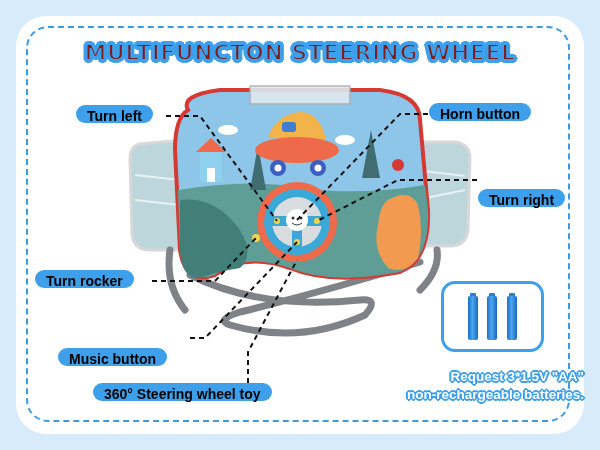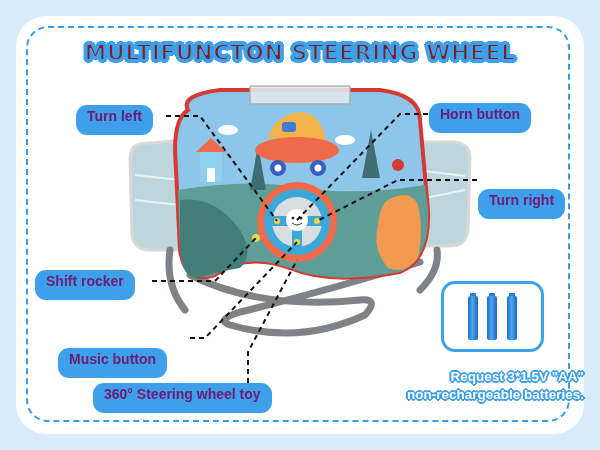--- a/index.html
+++ b/index.html
@@ -21,22 +21,22 @@
     font-family:"DejaVu Sans", sans-serif; font-weight:bold; font-size:22px;
     letter-spacing:0.5px; color:#7f1d1d;
     -webkit-text-stroke:2px #3ea0ea;
     text-shadow:
       0 0 0 #3ea0ea, 2px 0 0 #3ea0ea, -2px 0 0 #3ea0ea, 0 2px 0 #3ea0ea, 0 -2px 0 #3ea0ea,
       2px 2px 0 #3ea0ea, -2px -2px 0 #3ea0ea, 2px -2px 0 #3ea0ea, -2px 2px 0 #3ea0ea,
       3px 0 0 #3ea0ea, -3px 0 0 #3ea0ea, 0 3px 0 #3ea0ea, 0 -3px 0 #3ea0ea;
     text-transform:uppercase;
   }
   .pill {
-    position:absolute; background:#3ea0ea; color:#701a75; font-weight:bold;
-    font-size:14px; height:30px; line-height:22px; border-radius:11px;
+    position:absolute; background:#3ea0ea; color:#000000; font-weight:bold;
+    font-size:14px; height:18px; line-height:22px; border-radius:11px;
     padding:0 11px; white-space:nowrap;
   }
   svg.art { position:absolute; left:0; top:0; }
   .battbox {
     position:absolute; left:441px; top:281px; width:103px; height:71px;
     border:3px solid #3ea0ea; border-radius:14px; box-sizing:border-box;
   }
   .batt {
     position:absolute; top:12px; width:10px; height:44px; border-radius:2px;
     background:linear-gradient(90deg,#1f6fc8 0%,#4aa6f0 45%,#1e66bd 100%);
@@ -134,21 +134,21 @@
     <polyline points="477,180 398,180 317,221"></polyline>
     <polyline points="152,281 215,281 256,238"></polyline>
     <polyline points="190,338 205,338 297,242"></polyline>
     <polyline points="248,383 248,352 297,260"></polyline>
   </g>
 </svg>
 
 <div class="pill" style="left:76px; top:105px;">Turn left</div>
 <div class="pill" style="left:429px; top:103px;">Horn button</div>
 <div class="pill" style="left:478px; top:169px;margin-top:20px;">Turn right</div>
-<div class="pill" style="left:35px; top:270px;">Shift rocker</div>
+<div class="pill" style="left:35px; top:270px;">Turn rocker</div>
 <div class="pill" style="left:58px; top:312px;margin-top:36px;">Music button</div>
 <div class="pill" style="left:93px; top:383px;text-align:center;">360° Steering wheel toy</div>
 
 <div class="battbox">
   <div class="batt" style="left:24px;"></div>
   <div class="batt" style="left:43px;"></div>
   <div class="batt" style="left:63px;"></div>
 </div>
 <div class="note" style="top:369px;">Request 3*1.5V "AA"</div>
 <div class="note" style="top:387px;text-align:right;">non-rechargeable batteries.</div>

